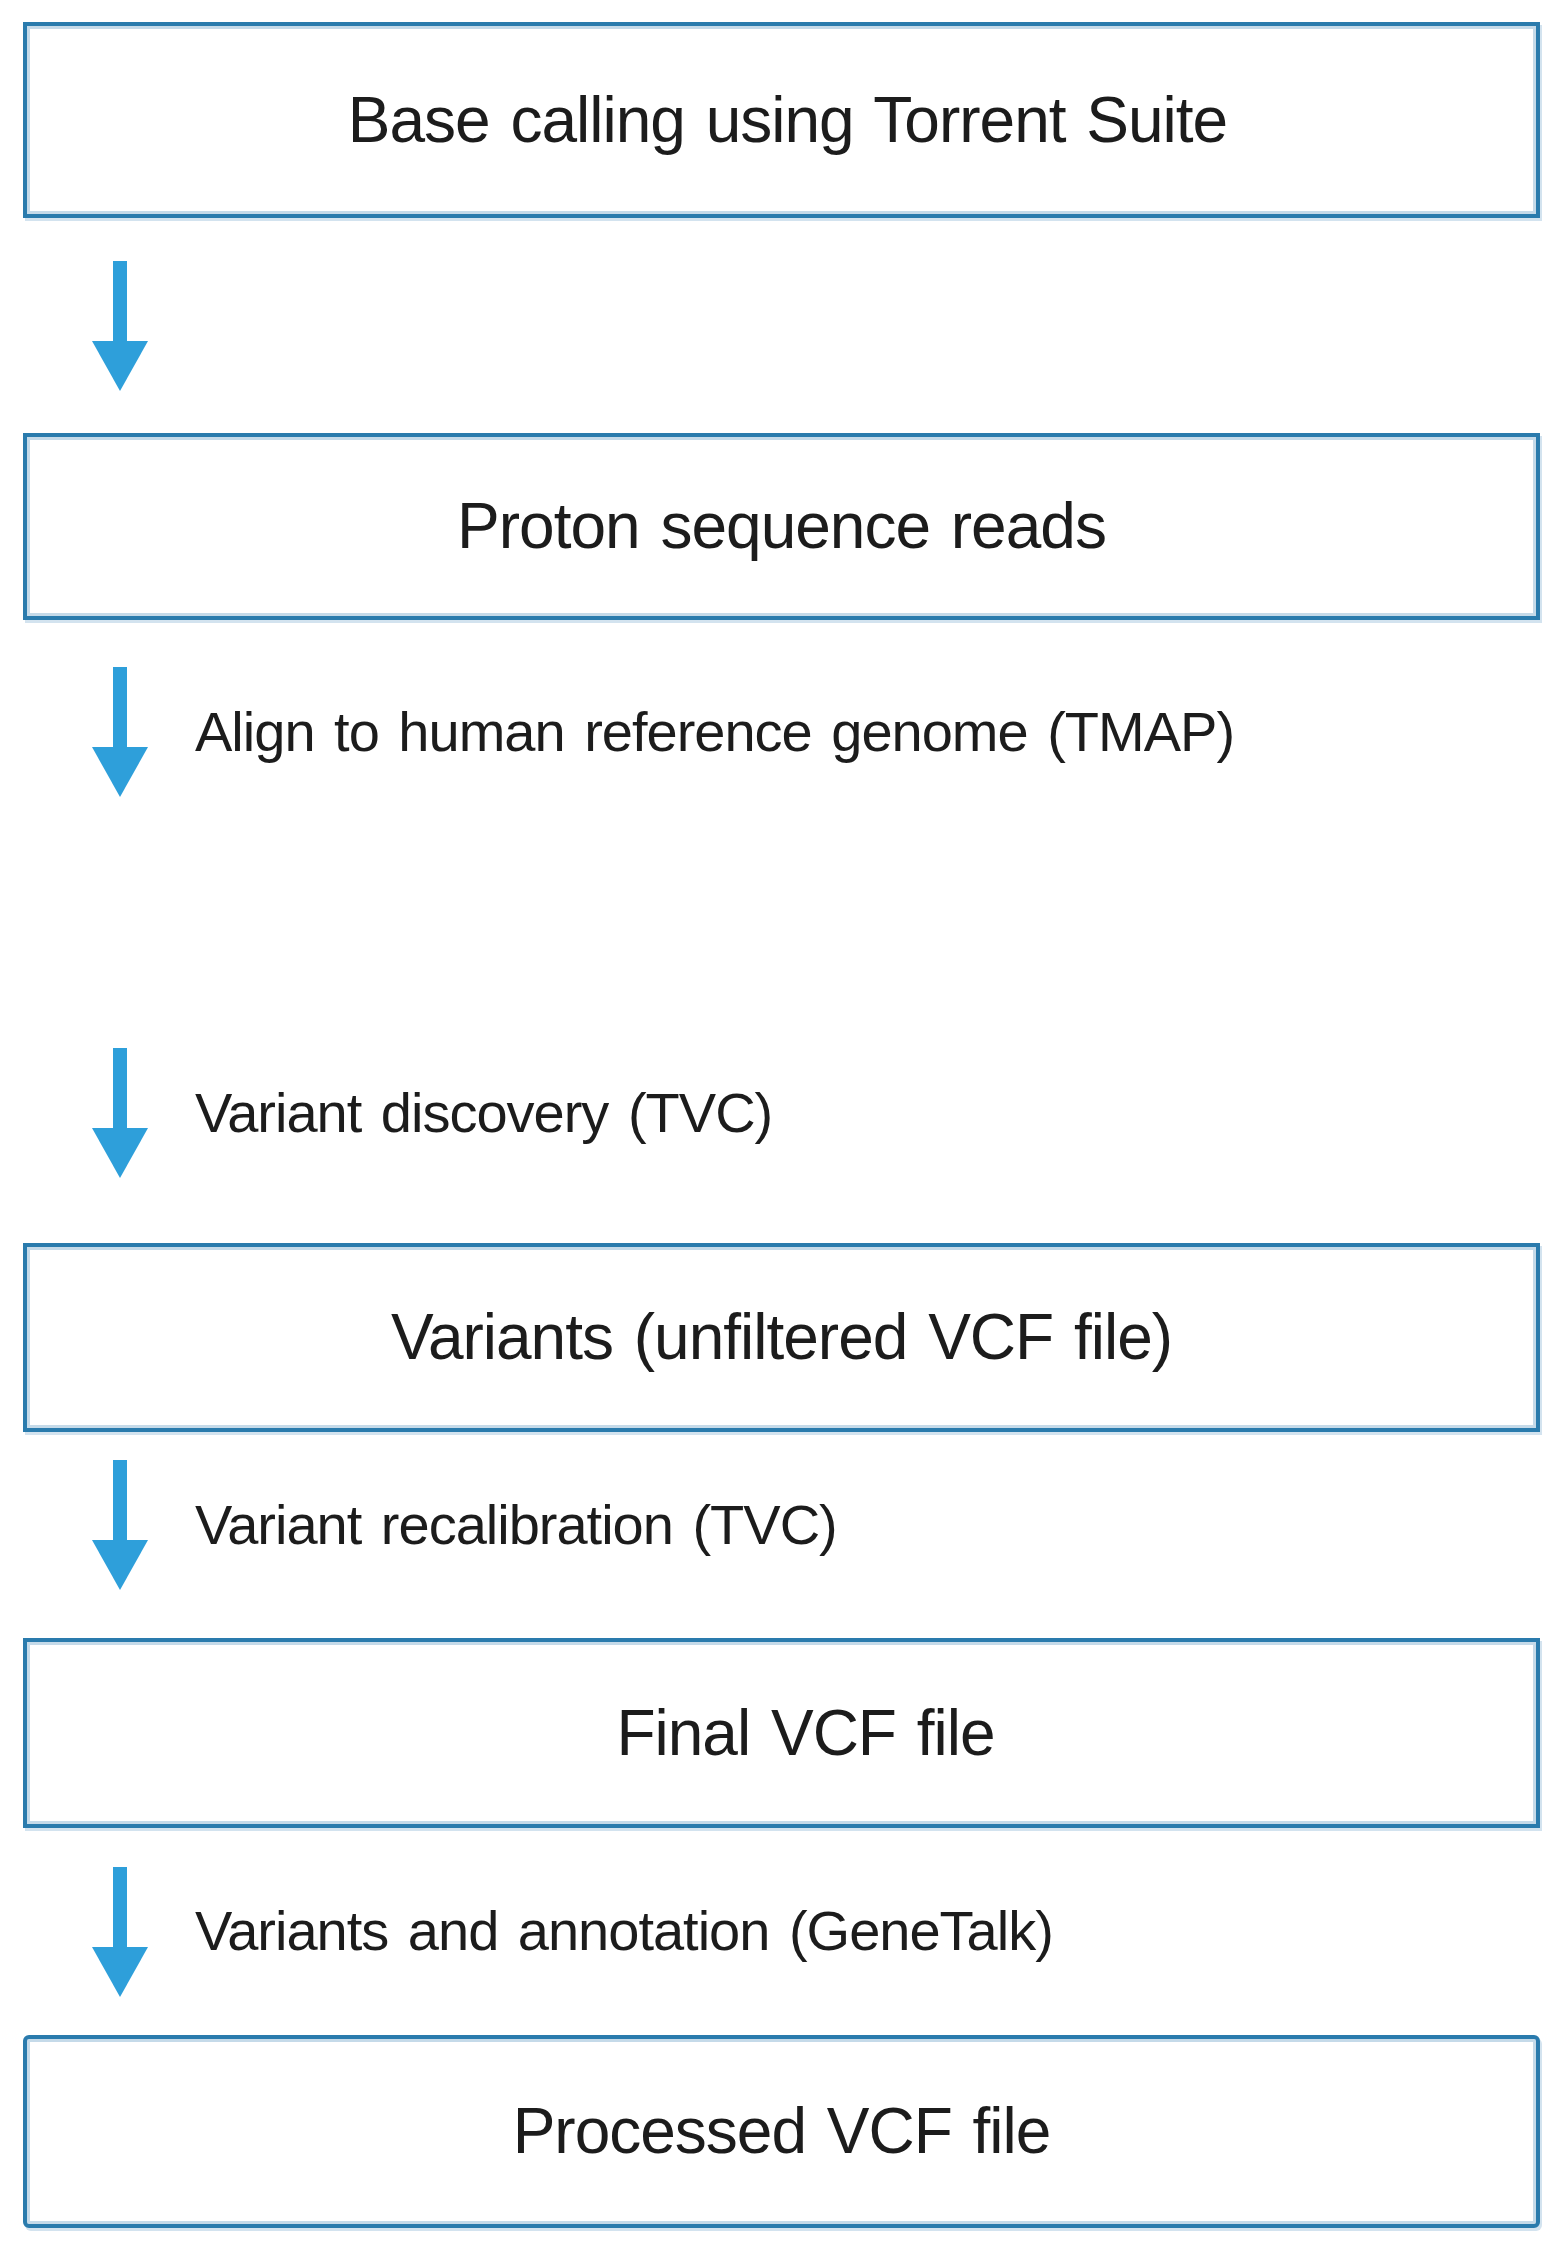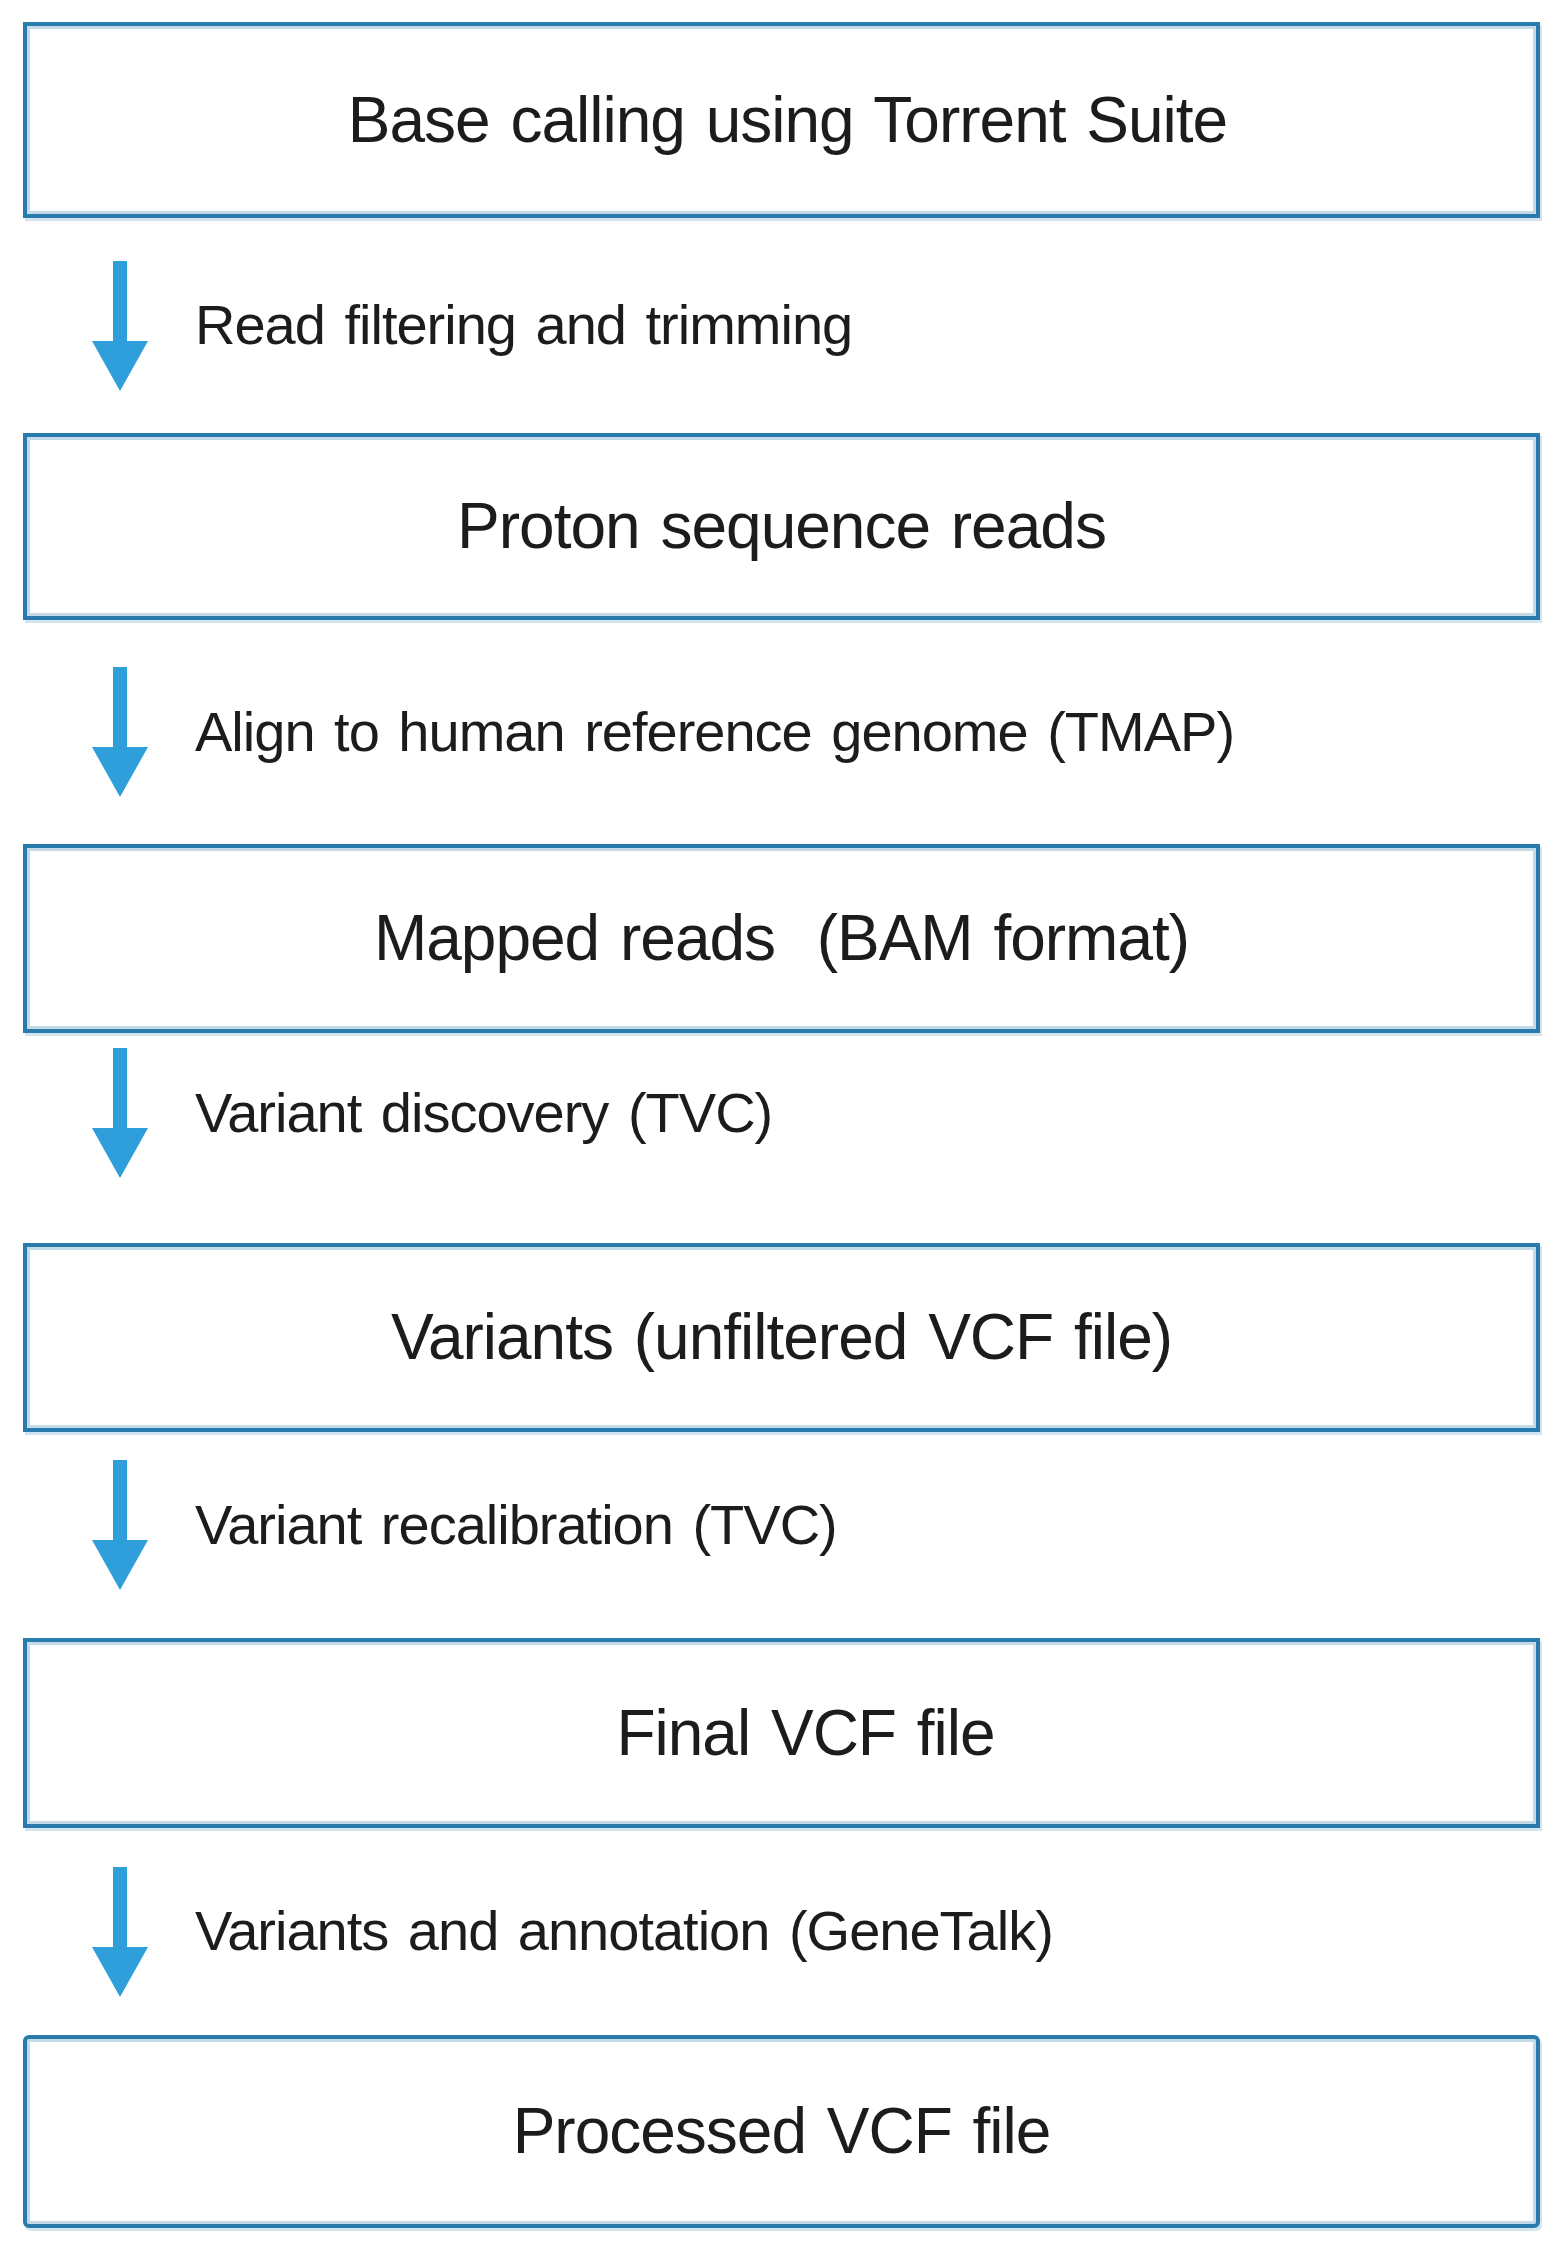--- a/index.html
+++ b/index.html
@@ -65,38 +65,34 @@
 
   <div class="step-box" style="top:22px;height:196px;padding-left:12px;">
     <div class="step-label">Base calling using Torrent Suite</div>
   </div>
 
   <div class="arrow-row" style="top:218px;height:215px;">
     <svg class="down-arrow" viewBox="0 0 56 130">
       <rect x="21" y="0" width="14" height="84" fill="#2e9fda"></rect>
       <polygon points="0,80 56,80 28,130" fill="#2e9fda"></polygon>
     </svg>
-    <div class="arrow-label">Read filtering and trimming</div>
   </div>
 
   <div class="step-box" style="top:433px;height:187px;">
     <div class="step-label">Proton sequence reads</div>
   </div>
 
   <div class="arrow-row" style="top:620px;height:224px;">
     <svg class="down-arrow" viewBox="0 0 56 130">
       <rect x="21" y="0" width="14" height="84" fill="#2e9fda"></rect>
       <polygon points="0,80 56,80 28,130" fill="#2e9fda"></polygon>
     </svg>
     <div class="arrow-label">Align to human reference genome (TMAP)</div>
   </div>
 
-  <div class="step-box" style="top:844px;height:189px;">
-    <div class="step-label">Mapped reads  (BAM format)</div>
-  </div>
 
   <div class="arrow-row" style="top:1033px;height:160px;">
     <svg class="down-arrow" viewBox="0 0 56 130">
       <rect x="21" y="0" width="14" height="84" fill="#2e9fda"></rect>
       <polygon points="0,80 56,80 28,130" fill="#2e9fda"></polygon>
     </svg>
     <div class="arrow-label">Variant discovery (TVC)</div>
   </div>
 
   <div class="step-box" style="top:1243px;height:189px;">

